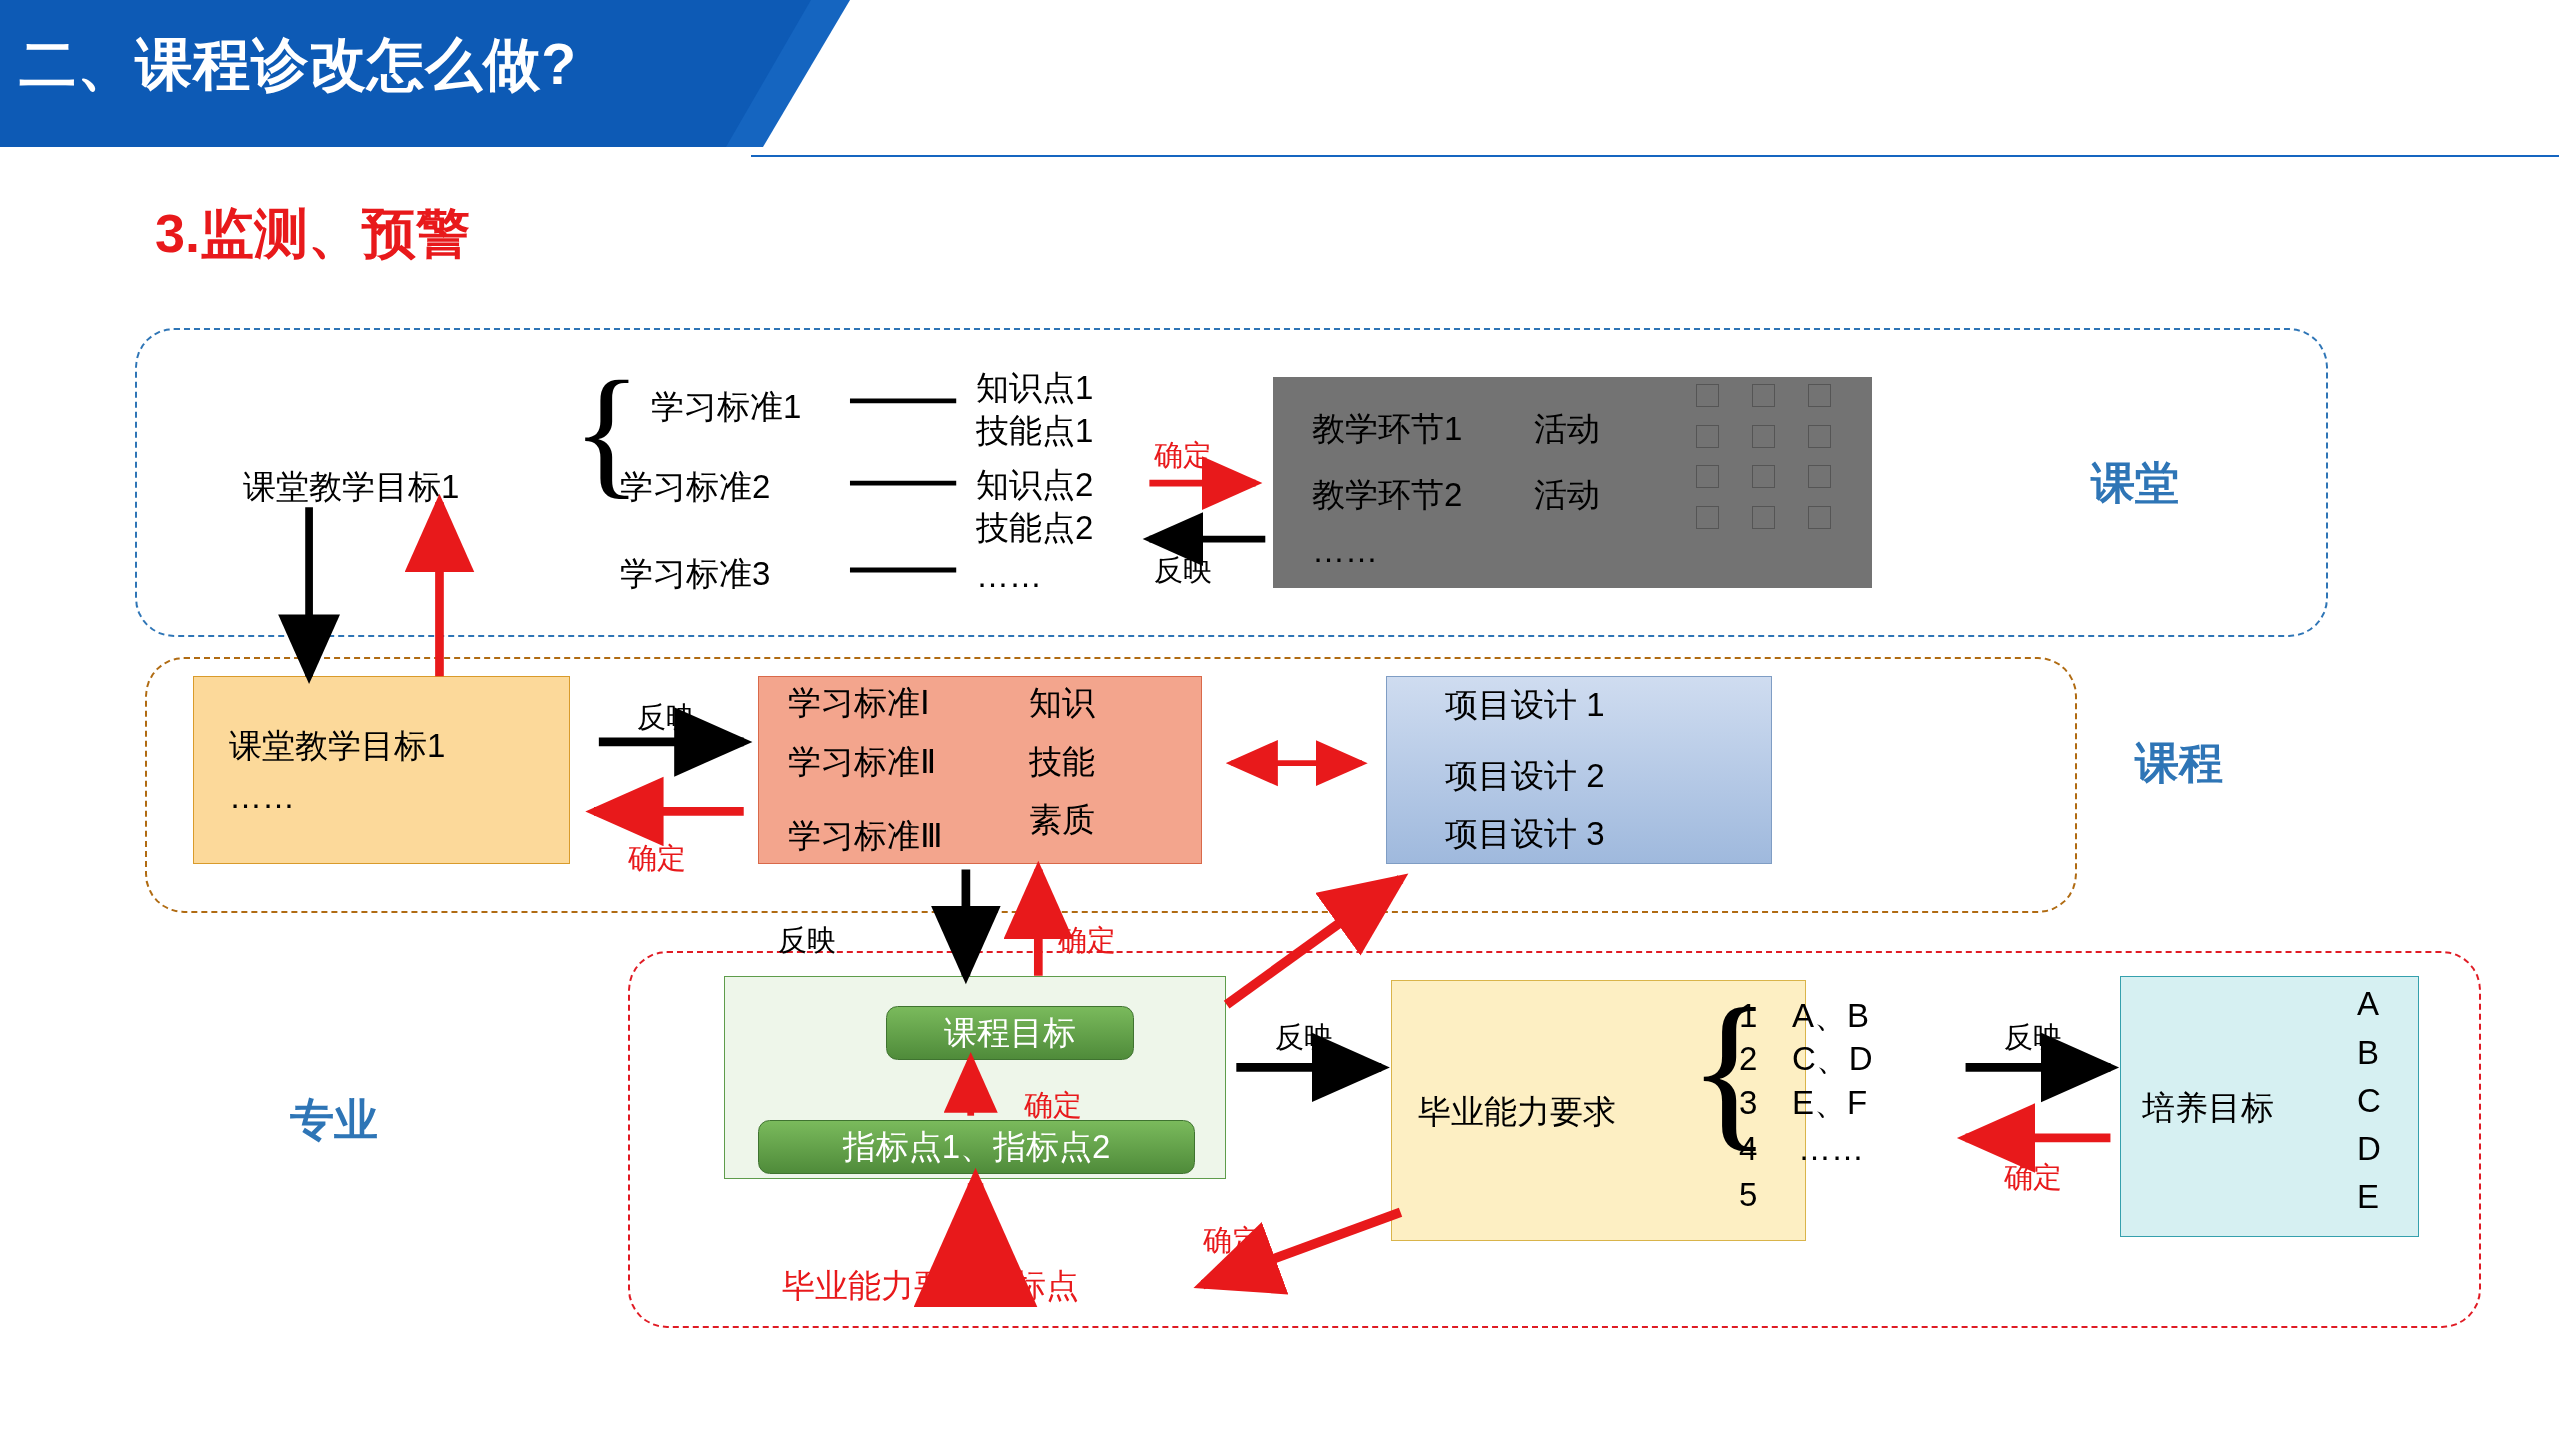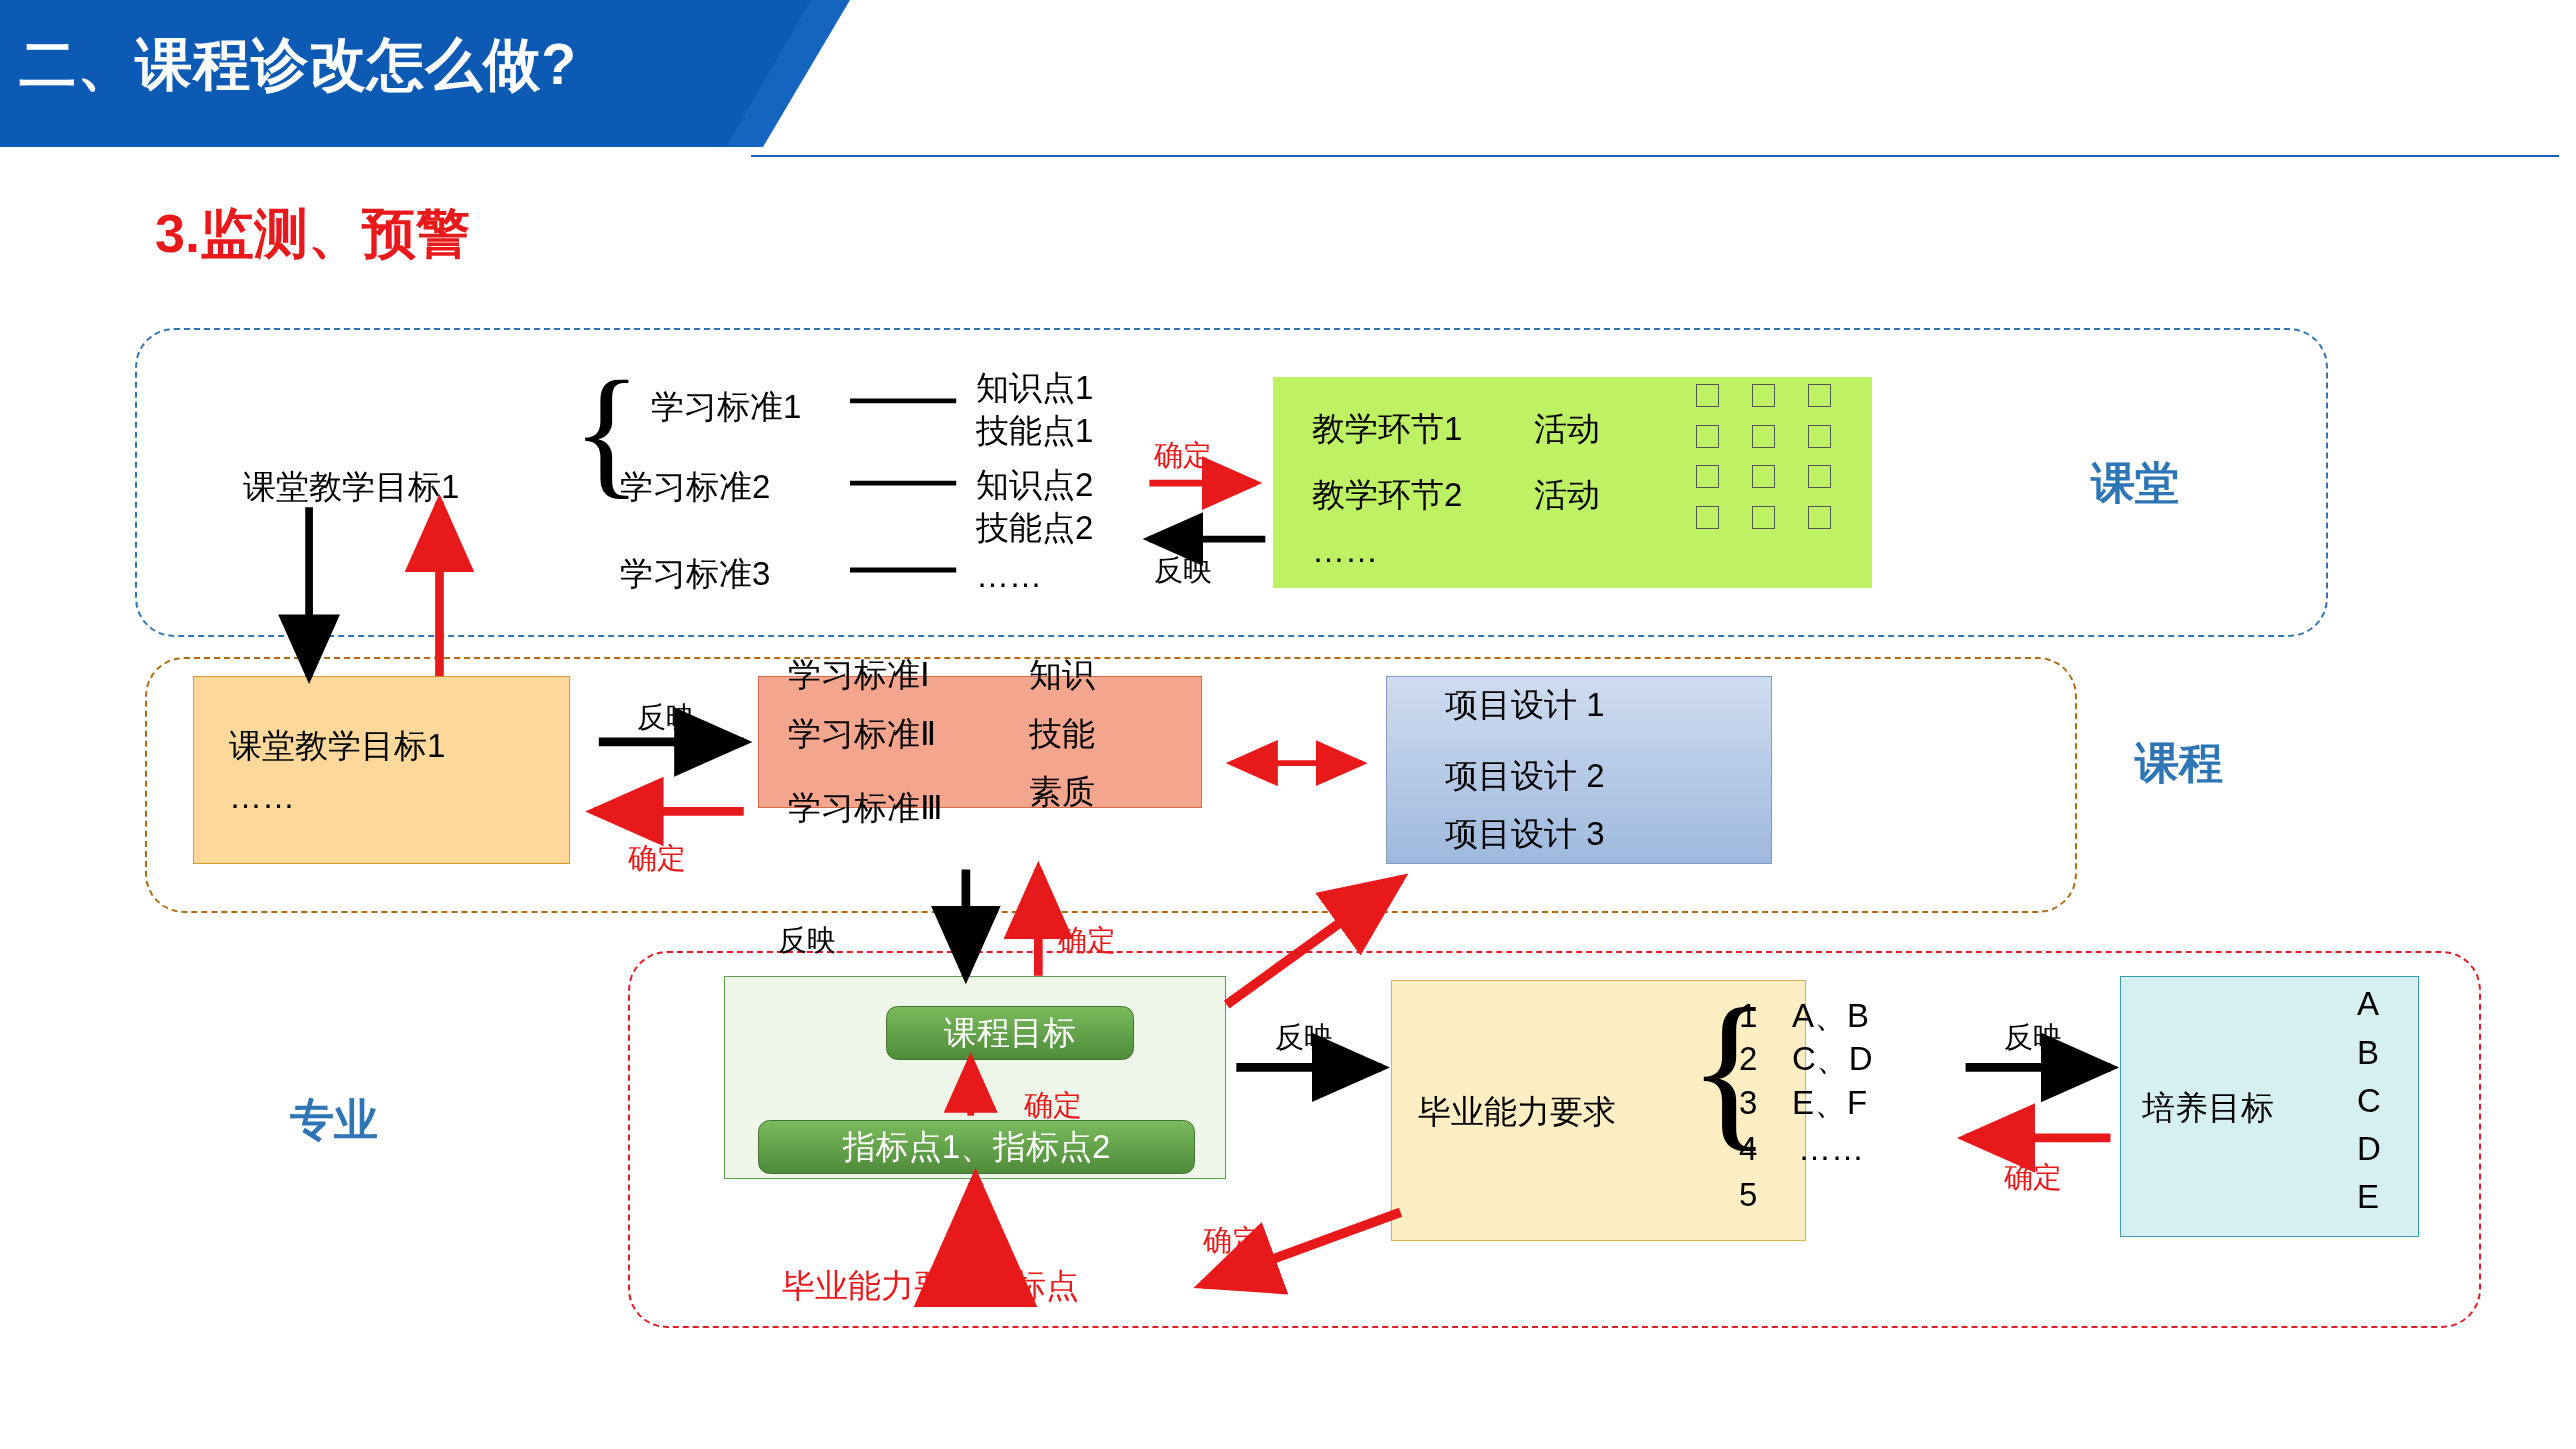--- a/index.html
+++ b/index.html
@@ -106,21 +106,21 @@
   .box {
     position: absolute;
     box-sizing: border-box;
     display: flex;
     flex-direction: column;
     justify-content: center;
     font-size: 33px;
     color: #000;
   }
   .box-gray {
-    background: #bef264;
+    background: #737373;
     border: none;
   }
   .box-orange {
     background: #fcd99a;
     border: 1.9px solid #d99b2b;
   }
   .box-salmon {
     background: #f3a58d;
     border: 1.9px solid #d9694a;
   }
@@ -249,21 +249,21 @@
 </div>
 
 <div class="box box-orange" style="left:193px; top:676px; width:377px; height:188px; padding-left:35px;">
   <div>课堂教学目标1</div>
   <div style="margin-top:9.7px;">……</div>
 </div>
 
 <div class="txt txt-sm" style="left:637px; top:699px;">反映</div>
 <div class="txt txt-red txt-sm" style="left:628px; top:840px;">确定</div>
 
-<div class="box box-salmon" style="left:758px; top:676px; width:444px; height:132px;">
+<div class="box box-salmon" style="left:758px; top:676px; width:444px; height:188px;">
   <div style="display:flex; padding:0 0 0 29px;">
     <div style="width:241px;">
       <div>学习标准Ⅰ</div>
       <div style="margin-top:13.5px;">学习标准Ⅱ</div>
       <div style="margin-top:29px;">学习标准Ⅲ</div>
     </div>
     <div>
       <div>知识</div>
       <div style="margin-top:13.5px;">技能</div>
       <div style="margin-top:13.5px;text-align:right;">素质</div>

